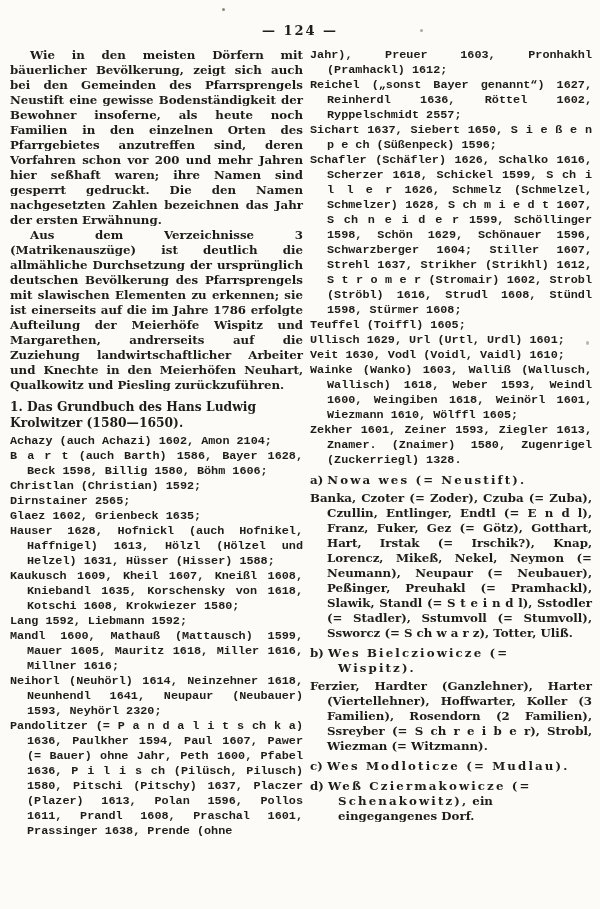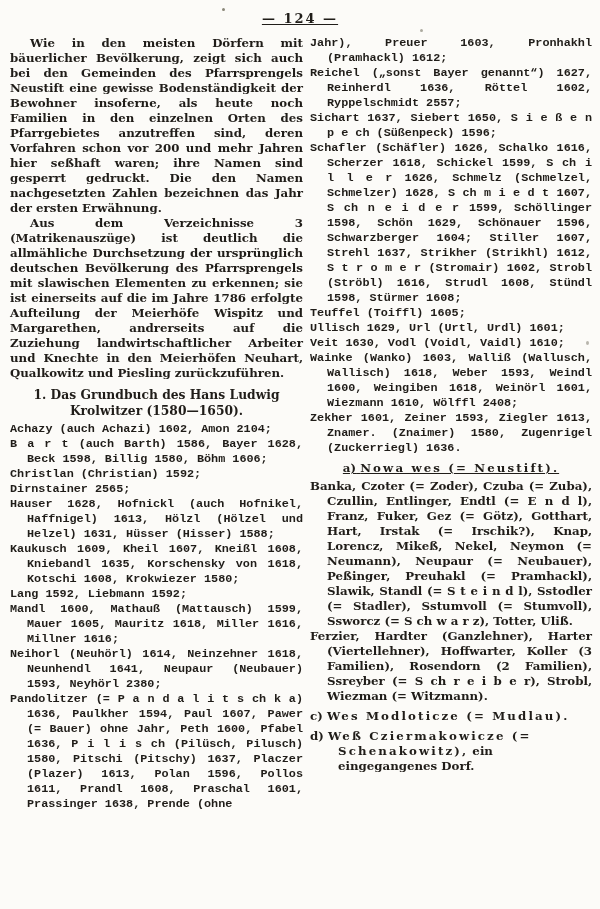--- a/index.html
+++ b/index.html
@@ -8,54 +8,52 @@
     background: #fcfbf8;
     color: #201d19;
     font-family: "DejaVu Serif", serif;
     font-weight: bold;
     overflow: hidden;
     position: relative;
   }
   .page-number {
     text-align: center;
     font-size: 13px;
-    padding-top: 11px;
+    padding-top: 23px;
     letter-spacing: 2px;
-    text-decoration: underline;
   }
   .columns {
     display: flex;
     align-items: flex-start;
     padding: 10px 8px 0 10px;
     gap: 7px;
   }
   .col { font-size: 11.8px; line-height: 15px; }
   .col-left  { width: 293px; }
   .col-right { width: 282px; }
   .para {
     margin: 0;
     text-indent: 20px;
     text-align: justify;
   }
   .sec-heading {
-    text-align: center;
     font-size: 12.3px;
     margin: 6px 0 4px 0;
     line-height: 15.5px;
   }
   .entry {
     padding-left: 17px;
     text-indent: -17px;
     text-align: justify;
     font-family: Liberation Mono, monospace;
   }
   .sub-heading {
     margin: 5px 0 3px 0;
   }
-  .sub-heading.centered { text-align: center; text-decoration: underline; }
+  .sub-heading.centered { text-align: left; }
   .sub-heading.hang {
     padding-left: 28px;
     text-indent: -28px;
   }
   .gesperrt { letter-spacing: 0.18em; }
   .sub-body {
     padding-left: 17px;
     text-indent: -17px;
     text-align: justify;
   }
@@ -82,43 +80,45 @@
   <div class="col col-left">
     <p class="para">Wie in den meisten Dörfern mit bäuerlicher Bevölkerung, zeigt sich auch bei den Gemeinden des Pfarrsprengels Neustift eine gewisse Bodenständigkeit der Bewohner insoferne, als heute noch Familien in den einzelnen Orten des Pfarrgebietes anzutreffen sind, deren Vorfahren schon vor 200 und mehr Jahren hier seßhaft waren; ihre Namen sind gesperrt gedruckt. Die den Namen nachgesetzten Zahlen bezeichnen das Jahr der ersten Erwähnung.</p>
     <p class="para">Aus dem Verzeichnisse 3 (Matrikenauszüge) ist deutlich die allmähliche Durchsetzung der ursprünglich deutschen Bevölkerung des Pfarrsprengels mit slawischen Elementen zu erkennen; sie ist einerseits auf die im Jahre 1786 erfolgte Aufteilung der Meierhöfe Wispitz und Margarethen, andrerseits auf die Zuziehung landwirtschaftlicher Arbeiter und Knechte in den Meierhöfen Neuhart, Qualkowitz und Piesling zurückzuführen.</p>
 
     <div class="sec-heading">1. Das Grundbuch des Hans Ludwig Krolwitzer (1580—1650).</div>
 
     <div class="entry">Achazy (auch Achazi) 1602, Amon 2104;</div>
     <div class="entry">B a r t (auch Barth) 1586, Bayer 1628, Beck 1598, Billig 1580, Böhm 1606;</div>
     <div class="entry">Christlan (Christian) 1592;</div>
     <div class="entry">Dirnstainer 2565;</div>
+    <div class="entry">Glaez 1602, Grienbeck 1635;</div>
     <div class="entry">Hauser 1628, Hofnickl (auch Hofnikel, Haffnigel) 1613, Hölzl (Hölzel und Helzel) 1631, Hüsser (Hisser) 1588;</div>
     <div class="entry">Kaukusch 1609, Kheil 1607, Kneißl 1608, Kniebandl 1635, Korschensky von 1618, Kotschi 1608, Krokwiezer 1580;</div>
     <div class="entry">Lang 1592, Liebmann 1592;</div>
     <div class="entry">Mandl 1600, Mathauß (Mattausch) 1599, Mauer 1605, Mauritz 1618, Miller 1616, Millner 1616;</div>
-    <div class="entry">Neihorl (Neuhörl) 1614, Neinzehner 1618, Neunhendl 1641, Neupaur (Neubauer) 1593, Neyhörl 2380;</div>
+    <div class="entry">Neihorl (Neuhörl) 1614, Neinzehner 1618, Neunhendl 1641, Neupaur (Neubauer) 1593, Neyhörl 2320;</div>
     <div class="entry">Pandolitzer (= P a n d a l i t s ch k a) 1636, Paulkher 1594, Paul 1607, Pawer (= Bauer) ohne Jahr, Peth 1600, Pfabel 1636, P i l i s ch (Pilüsch, Pilusch) 1580, Pitschi (Pitschy) 1637, Placzer (Plazer) 1613, Polan 1596, Pollos 1611, Prandl 1608, Praschal 1601, Prassinger 1638, Prende (ohne</div>
   </div>
 
   <div class="col col-right">
     <div class="entry">Jahr), Preuer 1603, Pronhakhl (Pramhackl) 1612;</div>
     <div class="entry">Reichel („sonst Bayer genannt“) 1627, Reinherdl 1636, Röttel 1602, Ryppelschmidt 2557;</div>
     <div class="entry">Sichart 1637, Siebert 1650, S i e ß e n p e ch (Süßenpeck) 1596;</div>
     <div class="entry">Schafler (Schäfler) 1626, Schalko 1616, Scherzer 1618, Schickel 1599, S ch i l l e r 1626, Schmelz (Schmelzel, Schmelzer) 1628, S ch m i e d t 1607, S ch n e i d e r 1599, Schöllinger 1598, Schön 1629, Schönauer 1596, Schwarzberger 1604; Stiller 1607, Strehl 1637, Strikher (Strikhl) 1612, S t r o m e r (Stromair) 1602, Strobl (Ströbl) 1616, Strudl 1608, Stündl 1598, Stürmer 1608;</div>
     <div class="entry">Teuffel (Toiffl) 1605;</div>
     <div class="entry">Ullisch 1629, Url (Urtl, Urdl) 1601;</div>
     <div class="entry">Veit 1630, Vodl (Voidl, Vaidl) 1610;</div>
-    <div class="entry">Wainke (Wanko) 1603, Walliß (Wallusch, Wallisch) 1618, Weber 1593, Weindl 1600, Weingiben 1618, Weinörl 1601, Wiezmann 1610, Wölffl 2408;</div>
-    <div class="entry">Zekher 1601, Zeiner 1593, Ziegler 1613, Znamer. (Znaimer) 1580, Zugenrigel (Zuckerriegl) 1636.</div>
+    <div class="entry">Wainke (Wanko) 1603, Walliß (Wallusch, Wallisch) 1618, Weber 1593, Weindl 1600, Weingiben 1618, Weinörl 1601, Wiezmann 1610, Wölffl 1605;</div>
+    <div class="entry">Zekher 1601, Zeiner 1593, Ziegler 1613, Znamer. (Znaimer) 1580, Zugenrigel (Zuckerriegl) 1328.</div>
 
 
     <div class="sub-heading centered"><span>a)</span> <span class="gesperrt">Nowa wes (= Neustift).</span></div>
     <div class="sub-body">Banka, Czoter (= Zoder), Czuba (= Zuba), Czullin, Entlinger, Endtl (= E n d l), Franz, Fuker, Gez (= Götz), Gotthart, Hart, Irstak (= Irschik?), Knap, Lorencz, Mikeß, Nekel, Neymon (= Neumann), Neupaur (= Neubauer), Peßinger, Preuhakl (= Pramhackl), Slawik, Standl (= S t e i n d l), Sstodler (= Stadler), Sstumvoll (= Stumvoll), Ssworcz (= S ch w a r z), Totter, Uliß.</div>
 
+    <div class="sub-heading hang"><span>b)</span> <span class="gesperrt">Wes Bielcziowicze (= Wispitz).</span></div>
     <div class="sub-body">Ferzier, Hardter (Ganzlehner), Harter (Viertellehner), Hoffwarter, Koller (3 Familien), Rosendorn (2 Familien), Ssreyber (= S ch r e i b e r), Strobl, Wiezman (= Witzmann).</div>
 
     <div class="sub-heading hang"><span>c)</span> <span class="gesperrt">Wes Modloticze (= Mudlau).</span></div>
 
     <div class="sub-heading hang"><span>d)</span> <span class="gesperrt">Weß Cziermakowicze (= Schenakowitz),</span><span> ein eingegangenes Dorf.</span></div>
 
   </div>
 
 </div>
 

